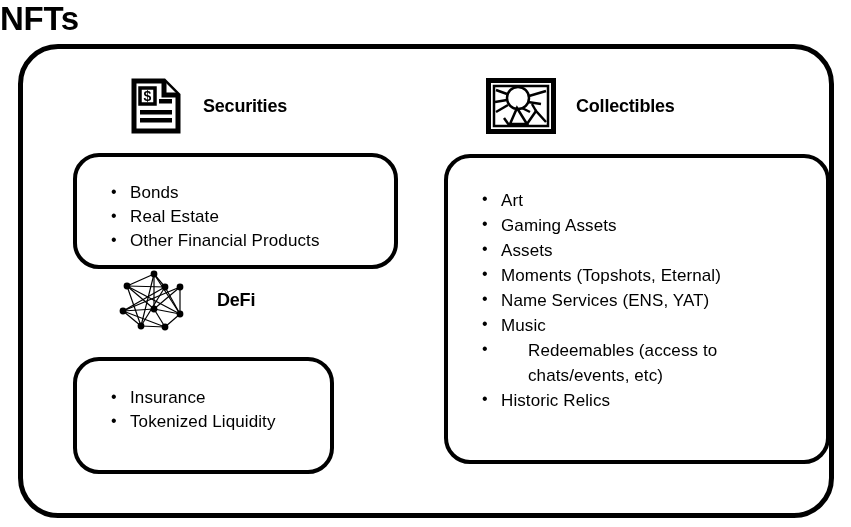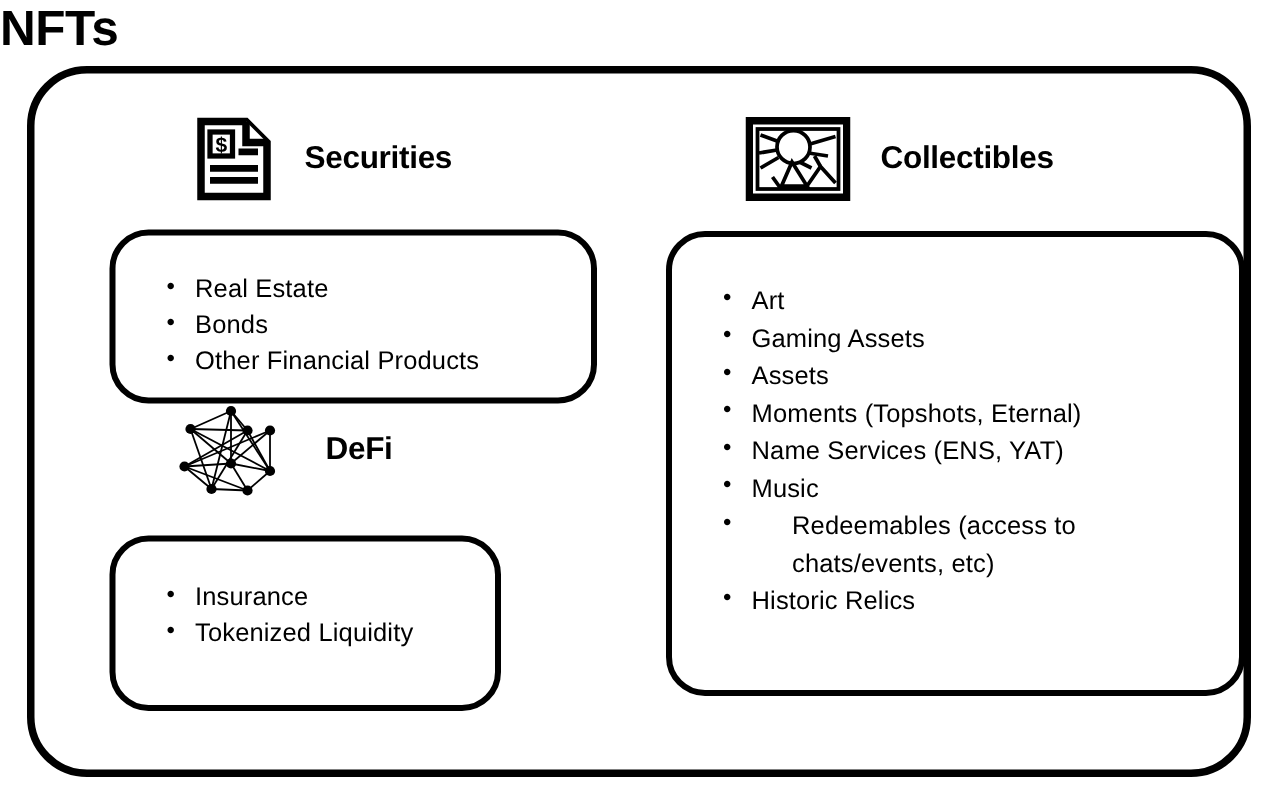--- a/index.html
+++ b/index.html
@@ -42,34 +42,34 @@
     background: #ffffff;
   }
 
   
   .section-head {
     position: absolute;
     display: flex;
     align-items: center;
   }
   .section-label {
-    font-size: 21px;
+    font-size: 18px;
     font-weight: bold;
     letter-spacing: -0.2px;
     white-space: nowrap;
   }
   .icon-wrap {
     display: inline-block;
     line-height: 0;
   }
 
   #securities-head { left: 131px; top: 78px; }
   #securities-head .section-label { margin-left: 22px; }
 
-  #collectibles-head { left: 497px; top: 78px; }
+  #collectibles-head { left: 486px; top: 78px; }
   #collectibles-head .section-label { margin-left: 20px; }
 
   #defi-head { left: 117px; top: 269px; }
   #defi-head .section-label { margin-left: 24px; }
 
   
   .list-box {
     position: absolute;
     border: 4px solid #000000;
     border-radius: 26px;
@@ -126,22 +126,22 @@
         <rect x="28" y="21" width="13" height="4.5" fill="#000000"></rect>
         <rect x="9" y="32" width="32" height="4.5" fill="#000000"></rect>
         <rect x="9" y="40" width="32" height="4.5" fill="#000000"></rect>
       </svg>
     </span>
     <span class="section-label">Securities</span>
   </div>
 
   <div class="list-box" id="securities-box">
     <ul class="bullet-list">
+      <li class="bullet-item">Bonds</li>
       <li class="bullet-item">Real Estate</li>
-      <li class="bullet-item">Bonds</li>
       <li class="bullet-item">Other Financial Products</li>
     </ul>
   </div>
 
   <div class="section-head" id="defi-head">
     <span class="icon-wrap">
       <svg width="76" height="62" viewBox="0 0 76 62" xmlns="http://www.w3.org/2000/svg">
         <g stroke="#000000" stroke-width="1.2" fill="none">
           <line x1="37" y1="5" x2="10" y2="17"></line>
           <line x1="37" y1="5" x2="37" y2="40"></line>

